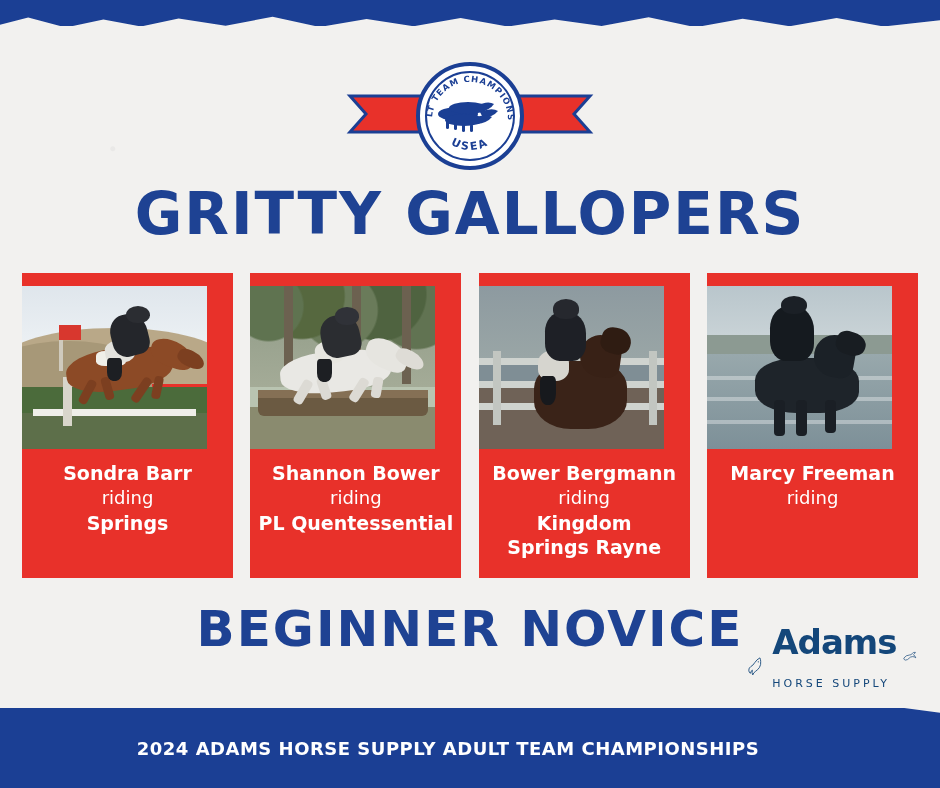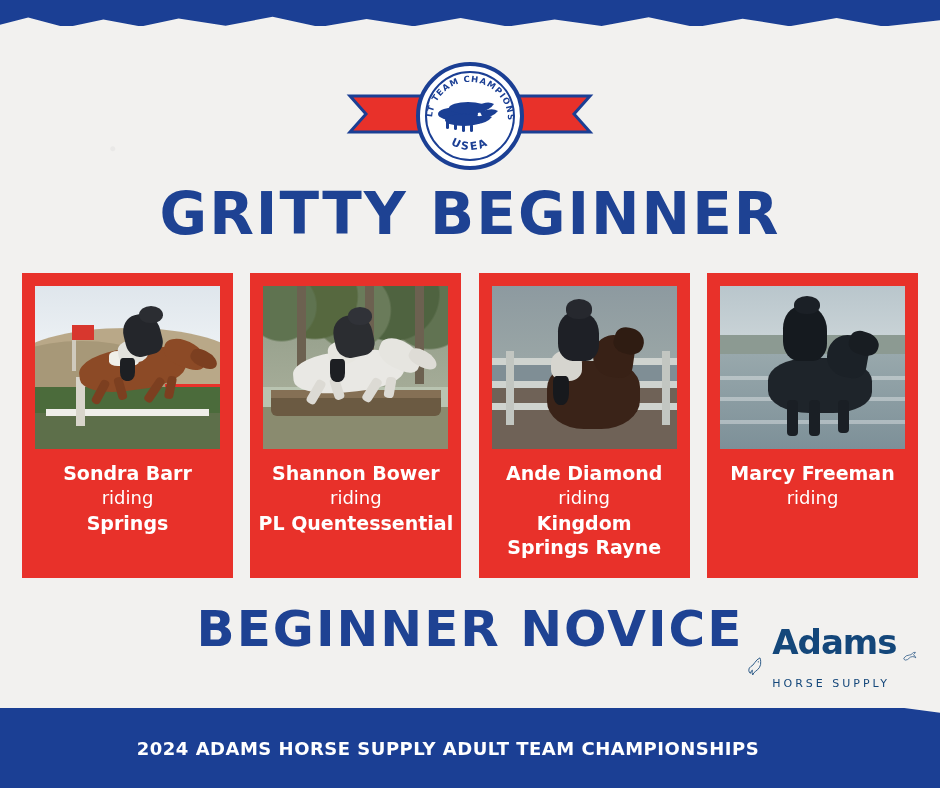--- a/index.html
+++ b/index.html
@@ -95,21 +95,20 @@
     width: 896px;
     display: flex;
     justify-content: space-between;
   }
   .card {
     width: 211px;
     background: #e8312a;
     padding: 0;
     display: flex;
     flex-direction: column;
-    align-items: center;
   }
   .card-photo {
     width: 185px;
     height: 163px;
     margin-top: 13px;
     overflow: hidden;
     position: relative;
   }
   .card-text {
     width: 100%;
@@ -332,21 +331,21 @@
         <path d="M140,50 q12,-5 18,-1 q-5,6 -15,7 z"></path>
         <path d="M134,56 q12,-5 18,-1 q-5,6 -15,7 z"></path>
         <rect x="106" y="57" width="3" height="10" rx="1.5"></rect>
         <rect x="114" y="58" width="3" height="10" rx="1.5"></rect>
         <rect x="122" y="62" width="3" height="8" rx="1.5"></rect>
         <rect x="130" y="62" width="3" height="8" rx="1.5"></rect>
       </g>
     </svg>
   </div>
 
-  <div class="team-name">GRITTY BEGINNER</div>
+  <div class="team-name">GRITTY GALLOPERS</div>
 
   <div class="cards">
 
     <div class="card">
       <div class="card-photo p1">
         <div class="scene">
           <div class="sky"></div>
             <div class="hill"></div>
             <div class="hill2"></div>
           <div class="ground"></div>
@@ -422,21 +421,21 @@
           <div class="horse"></div>
             <div class="neck"></div>
             <div class="head"></div>
           <div class="breech"></div>
             <div class="boot"></div>
           <div class="rider"></div>
             <div class="helmet"></div>
         </div>
       </div>
       <div class="card-text">
-        <div class="rider">Ande Diamond</div>
+        <div class="rider">Bower Bergmann</div>
         <div class="riding">riding</div>
         <div class="horse">Kingdom</div>
         <div class="horse">Springs Rayne</div>
       </div>
     </div>
 
     <div class="card">
       <div class="card-photo p4">
         <div class="scene">
           <div class="sky"></div>

